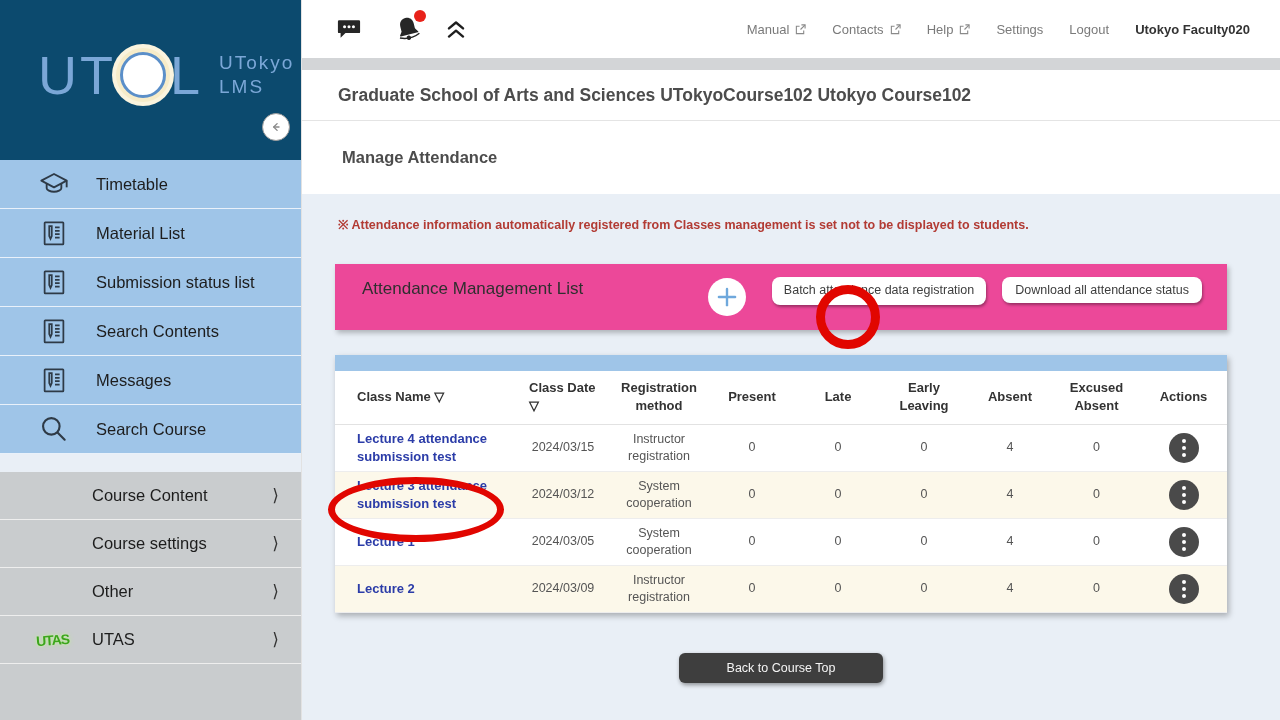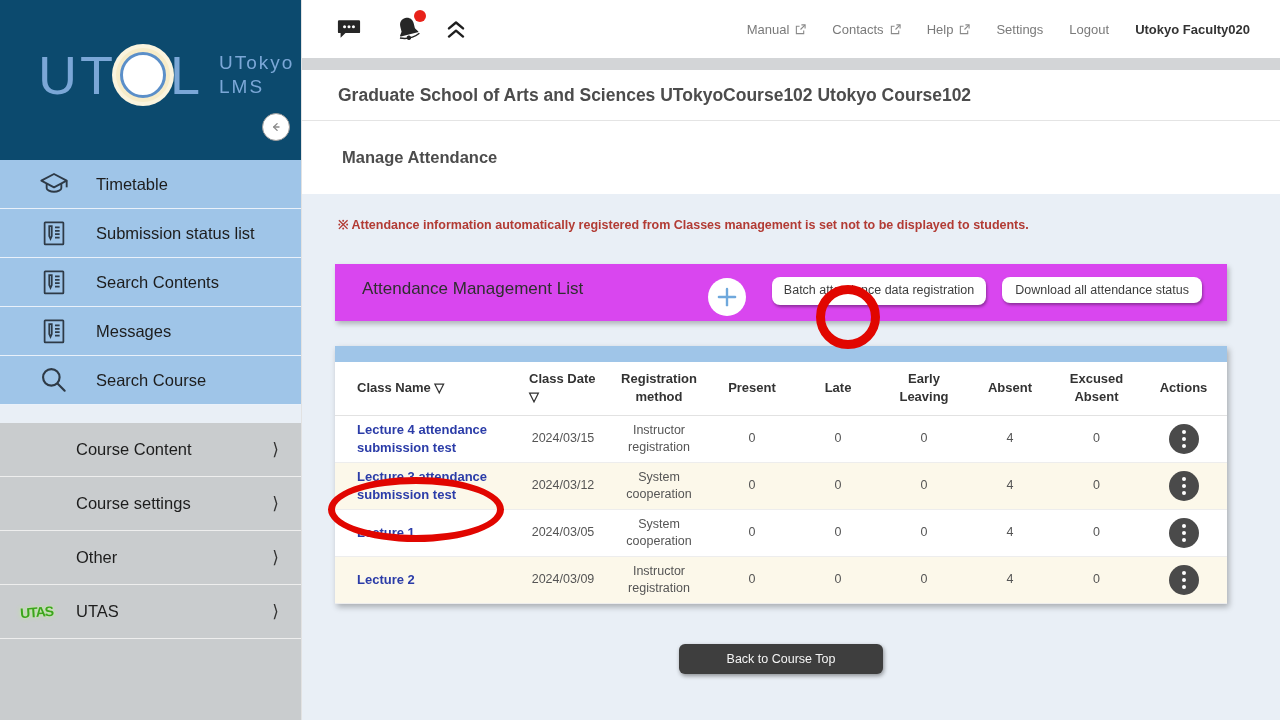--- a/index.html
+++ b/index.html
@@ -16,22 +16,22 @@
     margin:0 4px; vertical-align:-4px; box-shadow:0 0 0 4px #F7ECC9, 0 0 0 8px #FBF4DE; background:#fff; }
   .logo-sub { margin-left:16px; font-size:19px; color:#7BA7D7; letter-spacing:2px; line-height:1.25; }
   .collapse-btn { position:absolute; right:11px; top:113px; width:28px; height:28px; border:1.5px solid #9A9A9A;
     border-radius:50%; display:flex; align-items:center; justify-content:center; color:#8A8A8A; background:#fff; cursor:pointer; }
   .side-item { height:49px; background:#9FC5E8; border-bottom:1px solid #E9F1FA;
     display:flex; align-items:center; padding-left:36px; cursor:pointer; }
   .side-item .ic { width:36px; height:36px; color:#2E3A46; display:flex; align-items:center; justify-content:center; }
   .side-item .lbl { margin-left:24px; font-size:16.5px; color:#1D1D1D; }
   .gap-strip { height:18px; background:#E9EFF6; }
   .side-groups { flex-grow:1; background:#C9CCCE; }
-  .side-group { height:54px; background:#C9CCCE; border-bottom:1px solid #EEEEEE;
-    display:flex; align-items:center; padding:0 22px 0 20px; cursor:pointer; }
+  .side-group { height:48px; background:#C9CCCE; border-bottom:1px solid #EEEEEE;
+    display:flex; align-items:center; padding:0 22px 0 36px; cursor:pointer; }
   .side-group .slot { width:56px; display:flex; align-items:center; }
   .side-group .lbl { font-size:16.5px; color:#1D1D1D; flex-grow:1; }
   .side-group .chev { font-size:17px; color:#333; }
   .utas-logo { font-size:14px; font-weight:800; color:#3BA51C; transform:rotate(-4deg);
     text-shadow:0 0 5px #B8E890, 0 0 2px #D8F5C0; letter-spacing:-1px; }
 
   
   .main { flex-grow:1; display:flex; flex-direction:column; }
   .topbar { height:58px; background:#fff; display:flex; align-items:center; padding:0 30px 0 33px; }
   .tb-ic { color:#222; display:flex; align-items:center; cursor:pointer; }
@@ -45,21 +45,21 @@
 
   .gray-gap { height:12px; background:#D3D5D7; }
   .band1 { height:51px; background:#fff; border-bottom:1px solid #E4E4E4;
     display:flex; align-items:center; padding-left:36px; font-size:17.5px; font-weight:bold; color:#4C4C4C; }
   .band2 { height:73px; background:#fff; display:flex; align-items:center; padding-left:40px;
     font-size:16.5px; font-weight:bold; color:#4C4C4C; }
   .content { flex-grow:1; background:#E9EFF6; padding:22px 0 0 33px; }
 
   .notice { font-size:12.5px; font-weight:bold; color:#B23B34; margin-left:3px; }
 
-  .panel { width:892px; height:57px; margin-top:31px; background:#d946ef;
+  .panel { width:892px; height:66px; margin-top:31px; background:#ec4899;
     display:flex; align-items:flex-start; padding:0 25px 0 27px; box-shadow:2px 3px 5px rgba(0,0,0,0.25); }
   .panel-title { margin-top:15px; font-size:17px; color:#2F2F2F; }
   .plus-btn { margin-left:auto; margin-top:14px; width:38px; height:38px; border-radius:50%; background:#fff;
     display:flex; align-items:center; justify-content:center; cursor:pointer; flex-shrink:0; }
   .white-btn { background:#fff; border:none; border-radius:8px; font-size:12.5px; color:#3D3D3D;
     box-shadow:1px 2px 3px rgba(0,0,0,0.35); cursor:pointer; font-family:inherit; }
   .batch-btn { margin:13px 0 0 26px; padding:5px 12px; line-height:1.4; text-align:center; }
   .dl-btn { margin:13px 0 0 16px; padding:6px 13px; }
 
   .table-wrap { width:892px; margin-top:25px; box-shadow:2px 3px 6px rgba(0,0,0,0.28); }
@@ -113,20 +113,30 @@
 
     <div class="side-item">
       <span class="ic">
         <svg width="32" height="32" viewBox="0 0 24 24" fill="none" stroke="currentColor" stroke-width="1.4" stroke-linejoin="round">
             <path d="M2.5 9.5L12 4.5l9.5 5-9.5 5z"></path>
             <path d="M6.5 11.8v3.4c0 1.3 2.6 2.6 5.5 2.6s5.5-1.3 5.5-2.6v-3.4"></path>
             <path d="M21.5 9.5v5"></path>
           </svg>
       </span>
       <span class="lbl">Timetable</span>
+    </div>
+    <div class="side-item">
+      <span class="ic">
+        <svg width="30" height="30" viewBox="0 0 24 24" fill="none" stroke="currentColor" stroke-width="1.4">
+            <rect x="4.5" y="3.5" width="15" height="17.5" rx="0.5"></rect>
+            <path d="M8.2 6.5v8l1 2.2 1-2.2v-8z"></path>
+            <path d="M12.8 7.5h3.7M12.8 10.2h3.7M12.8 12.9h3.7M12.8 15.6h3.7"></path>
+          </svg>
+      </span>
+      <span class="lbl">Material List</span>
     </div>
     <div class="side-item">
       <span class="ic">
         <svg width="30" height="30" viewBox="0 0 24 24" fill="none" stroke="currentColor" stroke-width="1.4">
             <rect x="4.5" y="3.5" width="15" height="17.5" rx="0.5"></rect>
             <path d="M8.2 6.5v8l1 2.2 1-2.2v-8z"></path>
             <path d="M12.8 7.5h3.7M12.8 10.2h3.7M12.8 12.9h3.7M12.8 15.6h3.7"></path>
           </svg>
       </span>
       <span class="lbl">Submission status list</span>

